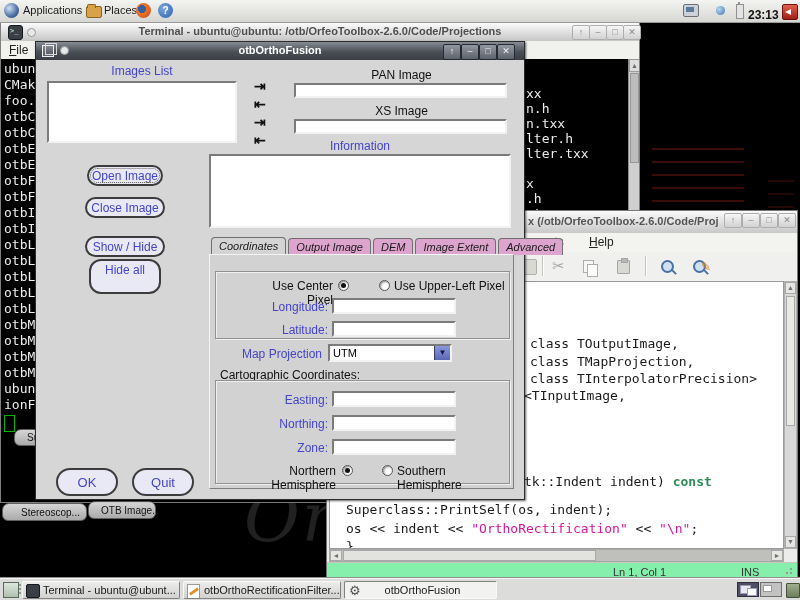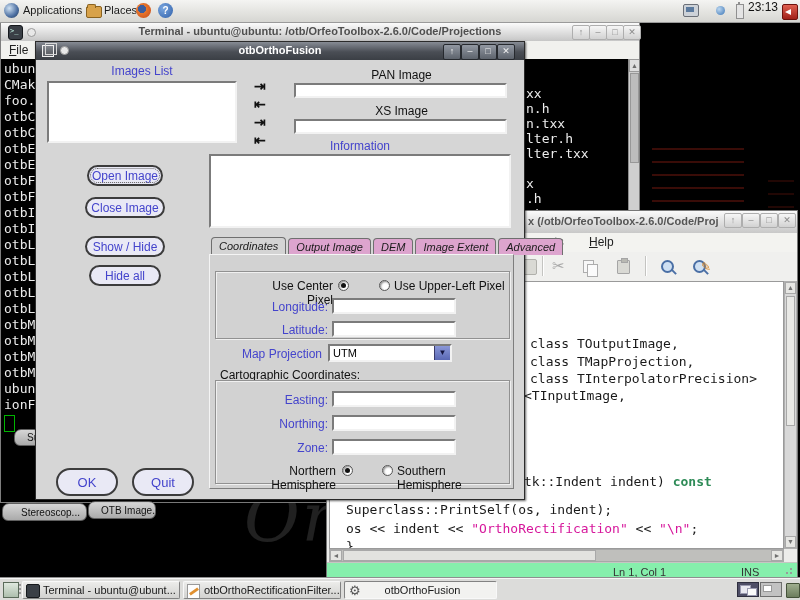--- a/index.html
+++ b/index.html
@@ -17,21 +17,21 @@
     border:1px solid #8a6320;border-bottom:none;border-radius:2px 2px 0 0;}
   .firefox-icon{width:15px;height:15px;border-radius:50%;top:3px;
     background:radial-gradient(circle at 40% 40%,#3b5d9e 30%,#e8762c 34%,#c2481a);}
   .help-icon{width:15px;height:15px;border-radius:50%;top:3px;background:radial-gradient(circle at 35% 35%,#7aa7e0,#2f5fa8);
     color:#fff;font-size:10px;font-weight:bold;text-align:center;line-height:15px;}
   .monitor-icon{width:14px;height:11px;background:#cdd2d8;border:1px solid #6b7078;border-radius:2px;top:4px;}
   .monitor-icon::before{content:"";position:absolute;left:2px;top:2px;width:8px;height:5px;background:#5b7a9e;}
   .ball-icon{width:9px;height:9px;border-radius:50%;top:6px;background:radial-gradient(circle at 35% 35%,#bcd7f0,#3a74b5);}
   .battery-icon{width:6px;height:13px;border:1px solid #909090;background:#e4e4e4;top:4px;}
   .battery-icon::before{content:"";position:absolute;left:1px;top:-3px;width:2px;height:2px;background:#909090;}
-  #clock{font-size:12px;color:#111;top:0;}
+  #clock{font-size:12px;color:#111;top:8px;font-weight:bold;}
   .logout-icon{width:14px;height:14px;top:4px;background:linear-gradient(#e06050,#a02018);border:1px solid #6d120d;border-radius:2px;}
   .logout-icon::before{content:"";position:absolute;left:2px;top:4px;width:0;height:0;
     border-top:3px solid transparent;border-bottom:3px solid transparent;border-right:6px solid #fff;}
   
   .win-btn{position:absolute;width:16px;height:13px;top:2px;border:1px solid #aeaeae;border-radius:2px;
     background:linear-gradient(#f6f6f6,#d2d2d2);color:#8b8b8b;font-size:9px;line-height:12px;text-align:center;}
   .win-btn.dark{border:1px solid #26292e;background:linear-gradient(#9298a2,#5d636c);color:#f0f0f0;height:14px;}
   
   #terminal{left:0;top:22px;width:640px;height:481px;border:1px solid #7e7e7e;z-index:1;background:#000;box-sizing:border-box;}
   #term-titlebar{left:0;top:0;width:638px;height:18px;background:linear-gradient(#fbfbfb,#c6c6c6);border-bottom:1px solid #9b9b9b;}
@@ -294,21 +294,21 @@
     <input class="fl-input" style="left: 258px; top: 41px; width: 213px; height: 15px;">
     <div class="abs" style="left:258px;top:62px;width:215px;text-align:center;font-size:12px;color:#111;">XS Image</div>
     <input class="fl-input" style="left: 258px; top: 77px; width: 213px; height: 15px;">
 
     <div class="abs blue-label" style="left:173px;top:97px;width:302px;text-align:center;">Information</div>
     <div class="infobox abs"></div>
 
     <div class="pill focus" style="left:51px;top:123px;width:76px;height:21px;line-height:18px;">Open Image</div>
     <div class="pill" style="left:49px;top:155px;width:80px;height:21px;line-height:18px;">Close Image</div>
     <div class="pill" style="left:49px;top:194px;width:80px;height:21px;line-height:18px;">Show / Hide</div>
-    <div class="pill" style="left:53px;top:223px;width:72px;height:21px;line-height:18px;">Hide all</div>
+    <div class="pill" style="left:53px;top:217px;width:72px;height:35px;line-height:18px;">Hide all</div>
 
     <div id="dialog-tabs" class="abs"><span class="tab active">Coordinates</span><span class="tab">Output Image</span><span class="tab">DEM</span><span class="tab">Image Extent</span><span class="tab">Advanced</span></div>
     <div id="tabpanel" class="abs">
 
       <div class="groupbox" style="left:5px;top:16px;width:293px;height:66px;">
         <span class="radio-label" style="left:27px;top:7px;width:90px;text-align:right;">Use Center Pixel</span>
         <span class="radio checked" style="left:122px;top:8px;"></span>
         <span class="radio" style="left:163px;top:8px;"></span>
         <span class="radio-label" style="left:178px;top:7px;">Use Upper-Left Pixel</span>
         <span class="dlg-label-r blue-label" style="left:6px;top:28px;width:106px;">Longitude:</span>

